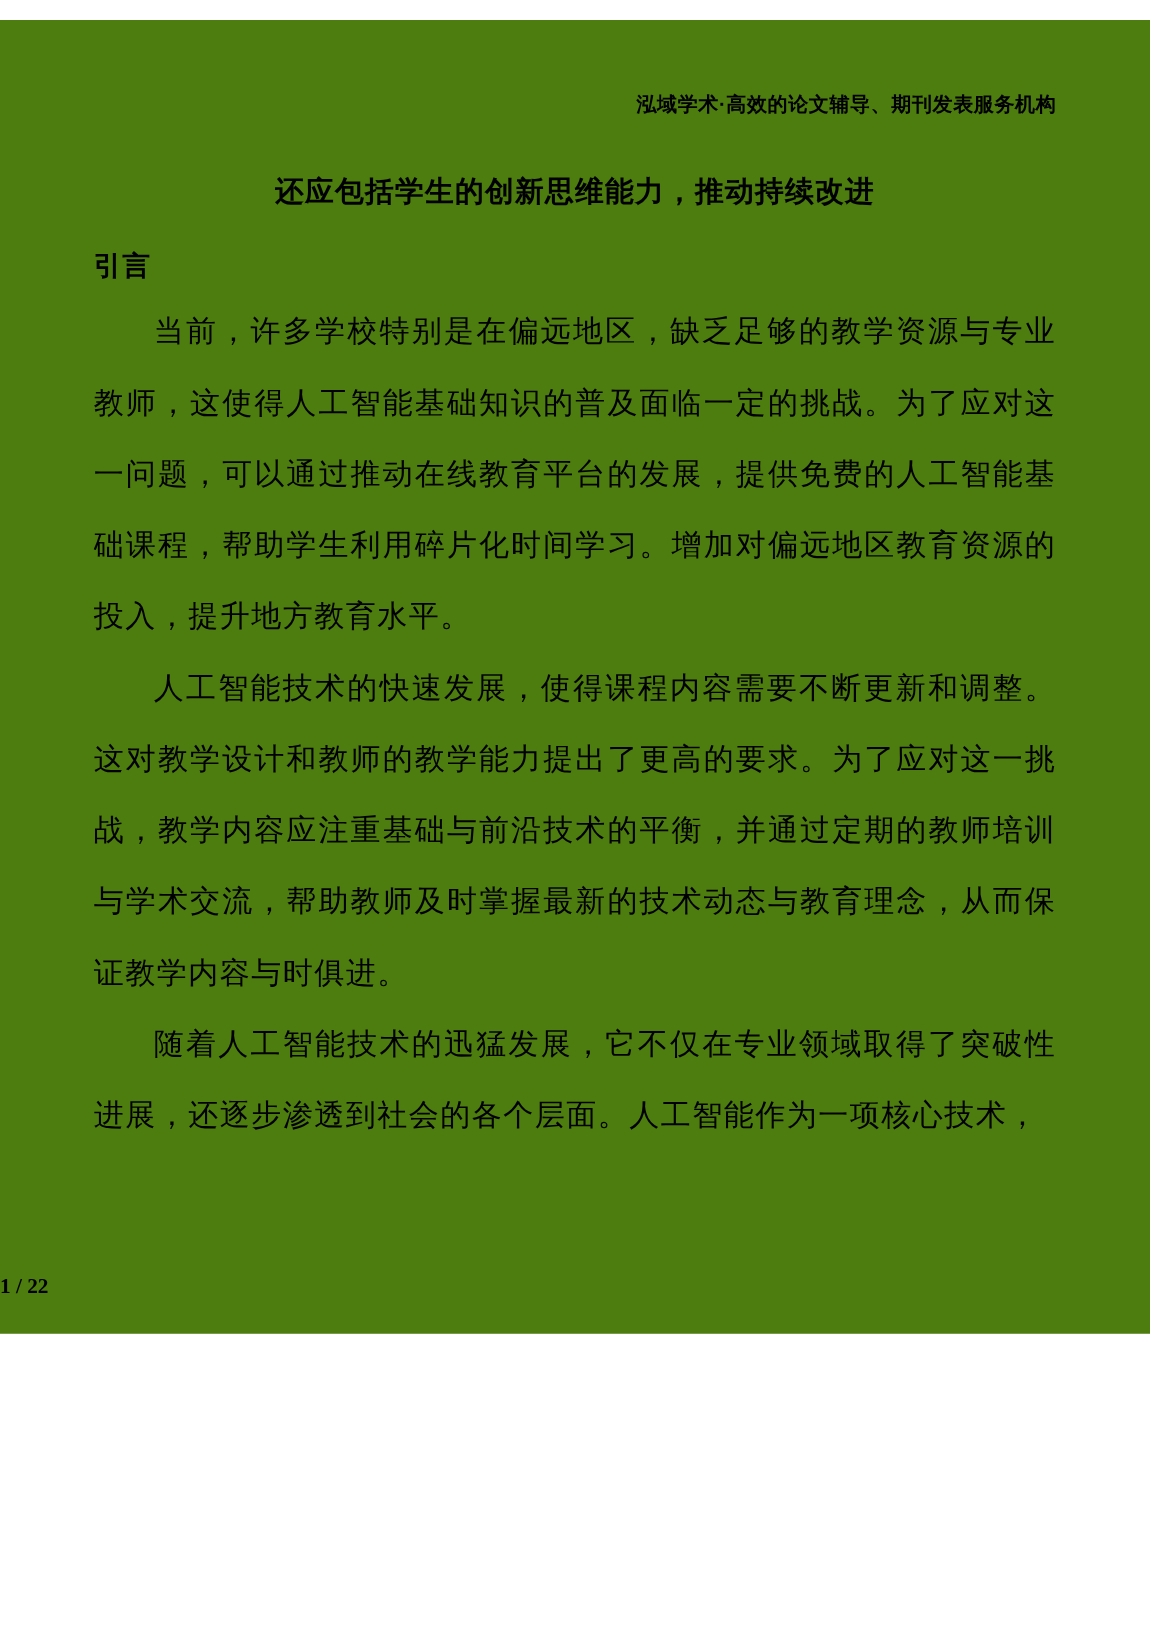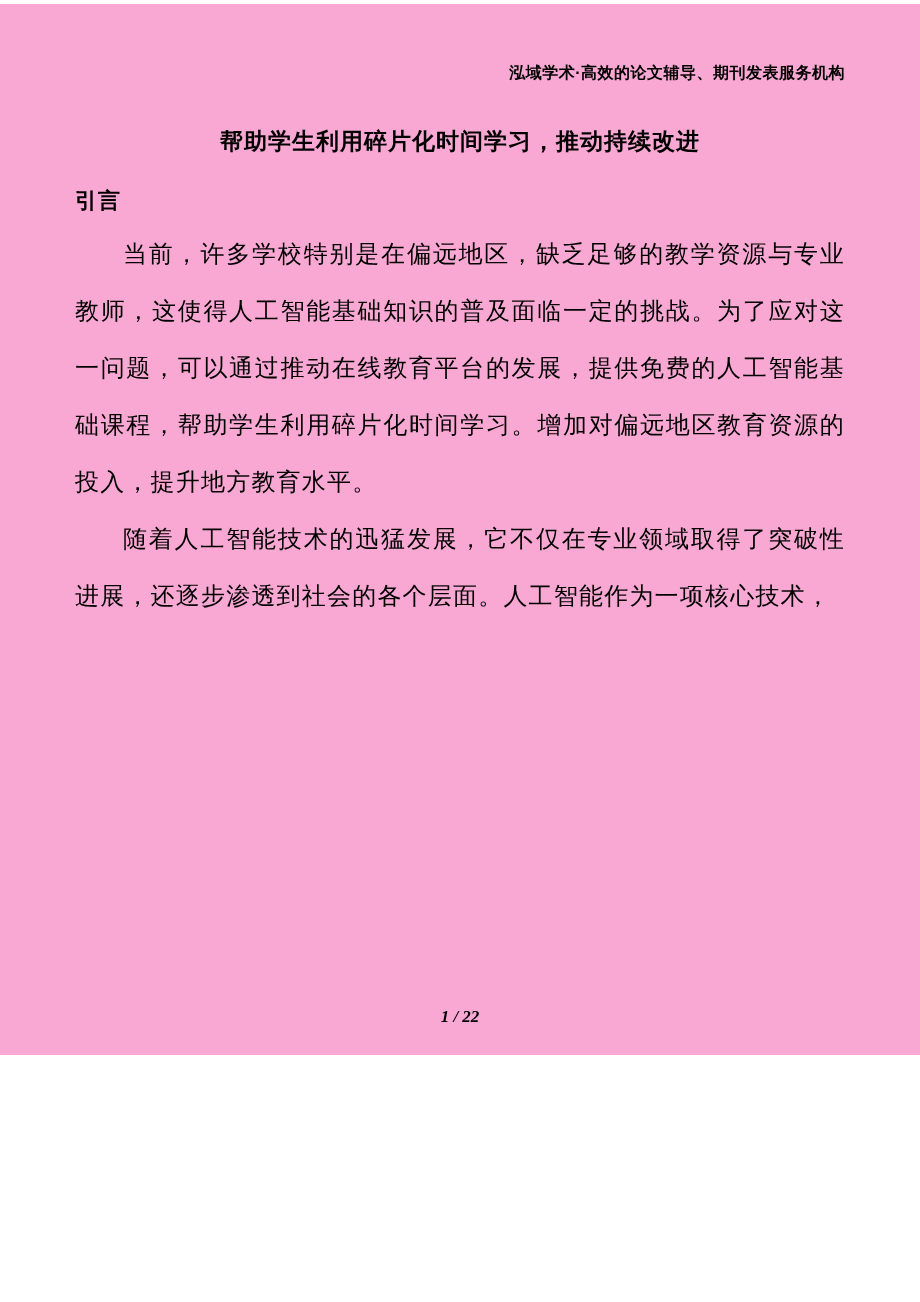--- a/index.html
+++ b/index.html
@@ -4,22 +4,22 @@
 <style>
   html, body {
     margin: 0;
     padding: 0;
     background: #ffffff;
   }
   .page {
     position: relative;
     width: 920px;
     height: 1051px;
-    margin: 4px auto;
-    background: #f9a8d4;
+    margin: 16px auto;
+    background: #4d7c0f;
     color: #000000;
     box-sizing: border-box;
     padding: 60px 75px 0 75px;
     overflow: hidden;
   }
   .doc-header {
     font-family: "Liberation Sans", "DejaVu Sans", sans-serif;
     font-weight: bold;
     font-size: 16px;
     line-height: 18px;
@@ -61,40 +61,40 @@
     text-indent: 2em;
     margin: 0;
     padding: 0;
     color: #000000;
   }
   .doc-footer {
     position: absolute;
     left: 0;
     bottom: 28px;
     width: 100%;
-    text-align: center;
+    text-align: left;
     font-family: "Liberation Serif", "DejaVu Serif", serif;
     font-weight: bold;
     font-size: 17px;
     line-height: 20px;
     color: #000000;
-    font-style: italic;
   }
 </style>
 </head>
 <body>
 
 <div class="page">
 
   <div class="doc-header">泓域学术·高效的论文辅导、期刊发表服务机构</div>
 
-  <h1 class="doc-title">帮助学生利用碎片化时间学习，推动持续改进</h1>
+  <h1 class="doc-title">还应包括学生的创新思维能力，推动持续改进</h1>
 
   <h2 class="doc-subtitle">引言</h2>
 
   <div class="doc-body">
     <p>当前，许多学校特别是在偏远地区，缺乏足够的教学资源与专业教师，这使得人工智能基础知识的普及面临一定的挑战。为了应对这一问题，可以通过推动在线教育平台的发展，提供免费的人工智能基础课程，帮助学生利用碎片化时间学习。增加对偏远地区教育资源的投入，提升地方教育水平。</p>
+    <p>人工智能技术的快速发展，使得课程内容需要不断更新和调整。这对教学设计和教师的教学能力提出了更高的要求。为了应对这一挑战，教学内容应注重基础与前沿技术的平衡，并通过定期的教师培训与学术交流，帮助教师及时掌握最新的技术动态与教育理念，从而保证教学内容与时俱进。</p>
     <p>随着人工智能技术的迅猛发展，它不仅在专业领域取得了突破性进展，还逐步渗透到社会的各个层面。人工智能作为一项核心技术，</p>
   </div>
 
   <div class="doc-footer">1 / 22</div>
 
 </div>
 
 </body></html>

